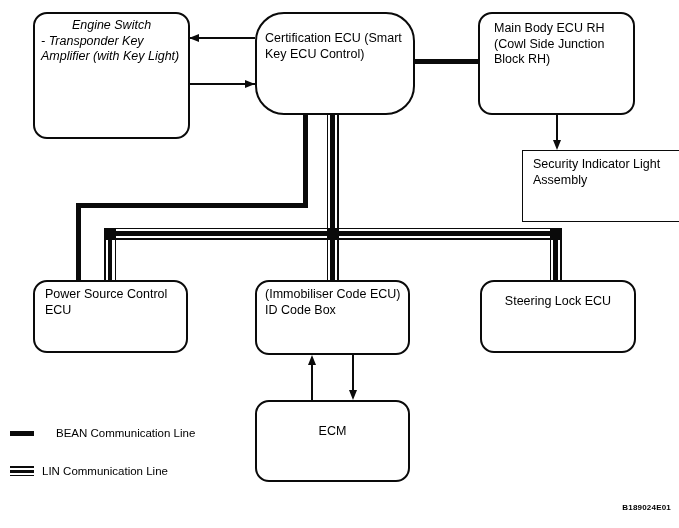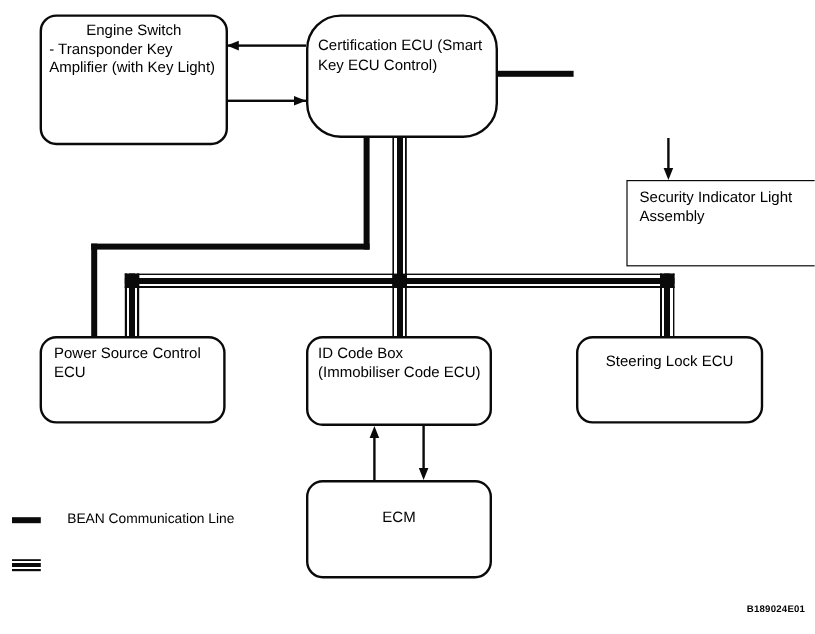--- a/index.html
+++ b/index.html
@@ -59,59 +59,65 @@
 
   <div class="aline" style="left:556px;top:115px;width:1.5px;height:32px;"></div>
   <div class="ah ah-down" style="left:552.5px;top:140px;"></div>
 
   <div class="aline" style="left:311px;top:360px;width:1.5px;height:40px;"></div>
   <div class="ah ah-up" style="left:308px;top:355px;"></div>
 
   <div class="aline" style="left:352px;top:355px;width:1.5px;height:38px;"></div>
   <div class="ah ah-down" style="left:349px;top:390px;"></div>
 
-  <div class="node" style="left:33px;top:12px;width:157px;height:109px;padding:2px 6px 0 6px;">
+  <div class="node" style="left:33px;top:12px;width:157px;height:127px;padding:2px 6px 0 6px;font-style:italic;">
     <div class="title">Engine Switch</div>
     <div style="">
       <div>- Transponder Key</div>
       <div>Amplifier (with Key Light)</div>
     </div>
   </div>
 
   <div class="node" style="left:255px;top:12px;width:160px;height:103px;padding:17px 4px 0 8px;border-radius:29px;">
     <div>Certification ECU (Smart</div>
     <div>Key ECU Control)</div>
   </div>
 
+  <div class="node" style="left:478px;top:12px;width:157px;height:103px;padding:7px 4px 0 14px;">
+    <div>Main Body ECU RH</div>
+    <div>(Cowl Side Junction</div>
+    <div>Block RH)</div>
+  </div>
 
   <div class="node square" style="left:478px;top:150px;width:159px;height:72px;padding:6px 4px 0 10px;">
     <div>Security Indicator Light</div>
     <div>Assembly</div>
   </div>
 
   <div class="node" style="left:33px;top:280px;width:155px;height:73px;padding:5px 4px 0 10px;">
     <div>Power Source Control</div>
     <div>ECU</div>
   </div>
 
   <div class="node" style="left:255px;top:280px;width:155px;height:75px;padding:5px 2px 0 8px;">
+    <div>(Immobiliser Code ECU)</div>
     <div>ID Code Box</div>
-    <div>(Immobiliser Code ECU)</div>
   </div>
 
   <div class="node" style="left:480px;top:280px;width:156px;height:73px;padding:12px 0 0 0;text-align:center;">
     <div>Steering Lock ECU</div>
   </div>
 
   <div class="node" style="left:255px;top:400px;width:155px;height:82px;padding:22px 0 0 0;text-align:center;">
     <div>ECM</div>
   </div>
 
   <div class="bean" style="left:10px;top:431px;width:24px;height:5px;"></div>
   <div class="legend-label" style="left:56px;top:427px;">BEAN Communication Line</div>
 
   <div style="position:absolute;left:10px;top:466px;width:24px;height:10px;background:linear-gradient(to bottom,
        #0a0a0a 0px,#0a0a0a 1.5px,#ffffff 1.5px,#ffffff 3.5px,#0a0a0a 3.5px,#0a0a0a 6.5px,
        #ffffff 6.5px,#ffffff 8.5px,#0a0a0a 8.5px,#0a0a0a 10px);"></div>
+  <div class="legend-label" style="left:42px;top:465px;">LIN Communication Line</div>
 
   <div class="fig-code" style="right:8px;top:503px;">B189024E01</div>
 
 </div>
 
 </body></html>

